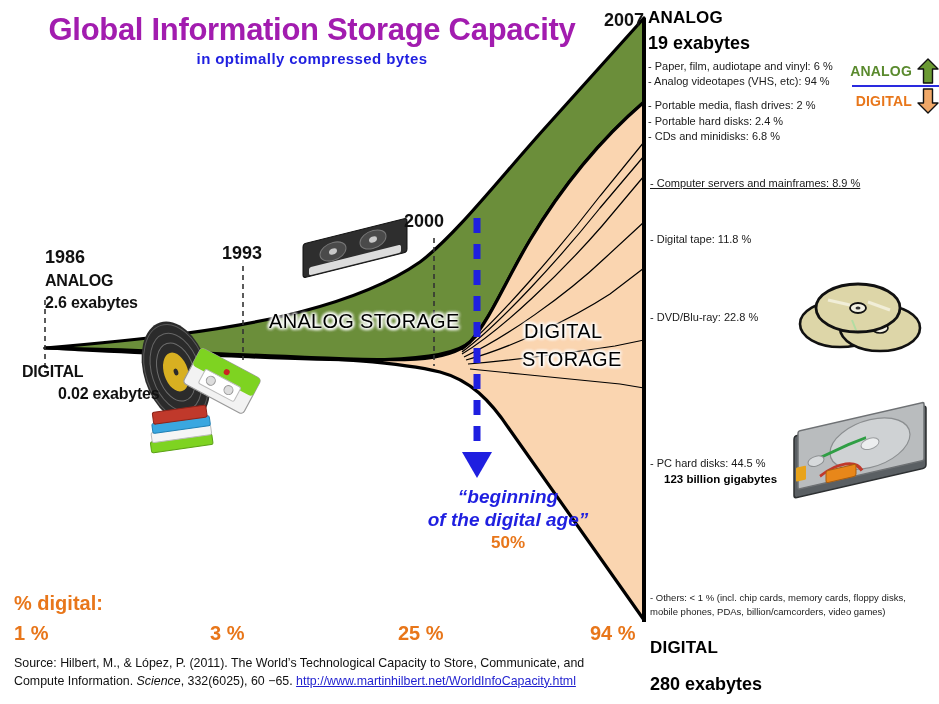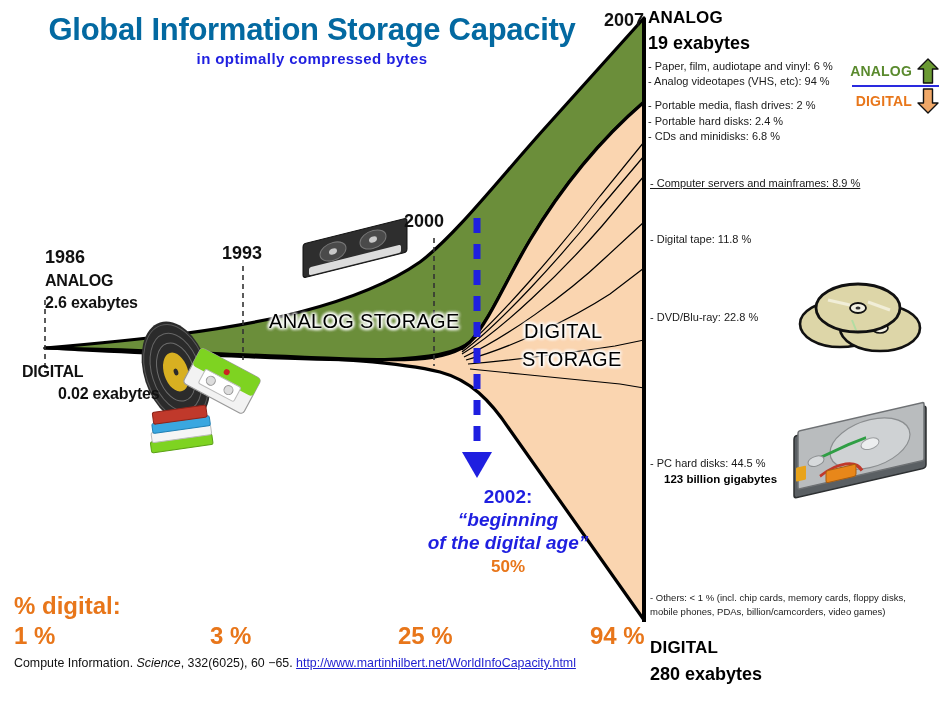--- a/index.html
+++ b/index.html
@@ -3,21 +3,21 @@
 <meta charset="utf-8">
 <style>
   html,body{margin:0;padding:0;background:#fff;}
   body{width:939px;height:704px;position:relative;overflow:hidden;
        font-family:"Liberation Sans",sans-serif;color:#000;}
   .abs{position:absolute;}
   #chart-svg{position:absolute;left:0;top:0;width:939px;height:704px;}
 
   
   #title-block{left:22px;top:14px;width:580px;text-align:center;}
-  #main-title{font-size:31px;font-weight:bold;color:#0369a1;line-height:1.05;
+  #main-title{font-size:31px;font-weight:bold;color:#a21caf;line-height:1.05;
               letter-spacing:-0.3px;white-space:nowrap;}
   #subtitle{font-size:15px;font-weight:bold;color:#1f1fe0;margin-top:3px;
             letter-spacing:0.4px;}
 
   
   .yr{font-size:18px;font-weight:bold;color:#111;}
   .val{font-size:16px;font-weight:bold;color:#111;letter-spacing:-0.2px;}
 
   
   .band-label{font-size:20px;color:#000;letter-spacing:0.3px;
@@ -27,34 +27,34 @@
   
   #note-2002{left:418px;top:485px;width:180px;text-align:center;color:#1f1fe0;
              font-size:19px;font-weight:bold;line-height:1.22;}
   #note-2002 .it{font-style:italic;}
   #note-2002 .pct{color:#e8761a;font-size:17px;font-style:normal;font-weight:bold;
                   display:block;margin-top:2px;}
 
   
   #legend{left:648px;top:8px;width:291px;}
   .lg-head{font-size:17px;font-weight:bold;letter-spacing:0.2px;}
-  .lg-big{font-size:18px;font-weight:bold;margin-top:4px;}
+  .lg-big{font-size:18px;font-weight:bold;margin-top:14px;}
   .lg-item{font-size:11px;color:#1a1a1a;line-height:1.38;white-space:nowrap;}
   .lg-sub{font-size:11.5px;font-weight:bold;margin-left:14px;}
   .lg-small{font-size:9.5px;color:#1a1a1a;line-height:1.32;}
 
   #ad-key{left:838px;top:56px;width:101px;}
   .ad-row{display:flex;align-items:center;justify-content:flex-end;height:30px;}
   .ad-lbl{font-size:14px;font-weight:bold;letter-spacing:0.2px;margin-right:5px;}
   .ad-lbl.analog{color:#5a8a2e;}
   .ad-lbl.digital{color:#e8761a;}
   #ad-div{position:absolute;left:852px;top:85px;width:87px;height:2px;background:#2a2adf;}
 
   
-  .pctlab{font-size:24px;font-weight:bold;color:#e8761a;}
+  .pctlab{font-size:20px;font-weight:bold;color:#e8761a;}
 
   
   #footer{left:14px;top:655px;width:660px;font-size:12.4px;color:#111;line-height:1.42;}
   #footer i{font-style:italic;}
   #footer .lnk{color:#1f1fcf;text-decoration:underline;}
 </style>
 </head>
 <body>
 
 <svg id="chart-svg" viewBox="0 0 939 704" xmlns="http://www.w3.org/2000/svg">
@@ -197,21 +197,20 @@
 
 <div class="abs yr" style="left:222px;top:243px;">1993</div>
 <div class="abs yr" style="left:404px;top:211px;">2000</div>
 <div class="abs yr" style="left:604px;top:10px;">2007</div>
 
 <div class="abs band-label" style="left:269px;top:310px;">ANALOG STORAGE</div>
 <div class="abs band-label" style="left:524px;top:320px;">DIGITAL</div>
 <div class="abs band-label" style="left:522px;top:348px;">STORAGE</div>
 
 <div class="abs" id="note-2002">
-  <div>2002:</div>
   <div class="it">“beginning</div>
   <div class="it">of the digital age”</div>
   <span class="pct">50%</span>
 </div>
 
 <div class="abs" id="legend">
   <div class="lg-head">ANALOG</div>
   <div class="lg-big" style="margin-top:5px;">19 exabytes</div>
   <div style="margin-top:5px;">
     <div class="lg-item">- Paper, film, audiotape and vinyl: 6 %</div>
@@ -250,16 +249,17 @@
 </div>
 <div id="ad-div"></div>
 
 <div class="abs pctlab" style="left:14px;top:592px;">% digital:</div>
 <div class="abs pctlab" style="left:14px;top:622px;">1 %</div>
 <div class="abs pctlab" style="left:210px;top:622px;">3 %</div>
 <div class="abs pctlab" style="left:398px;top:622px;">25 %</div>
 <div class="abs pctlab" style="left:590px;top:622px;">94 %</div>
 
 <div class="abs" id="footer">
+  <div>Source: Hilbert, M., &amp; López, P. (2011). The World’s Technological Capacity to Store, Communicate, and</div>
   <div>
     <span>Compute Information. </span><i>Science</i><span>, 332(6025), 60 −65. </span><a class="lnk" href="#">http://www.martinhilbert.net/WorldInfoCapacity.html</a>
   </div>
 </div>
 
 </body></html>

